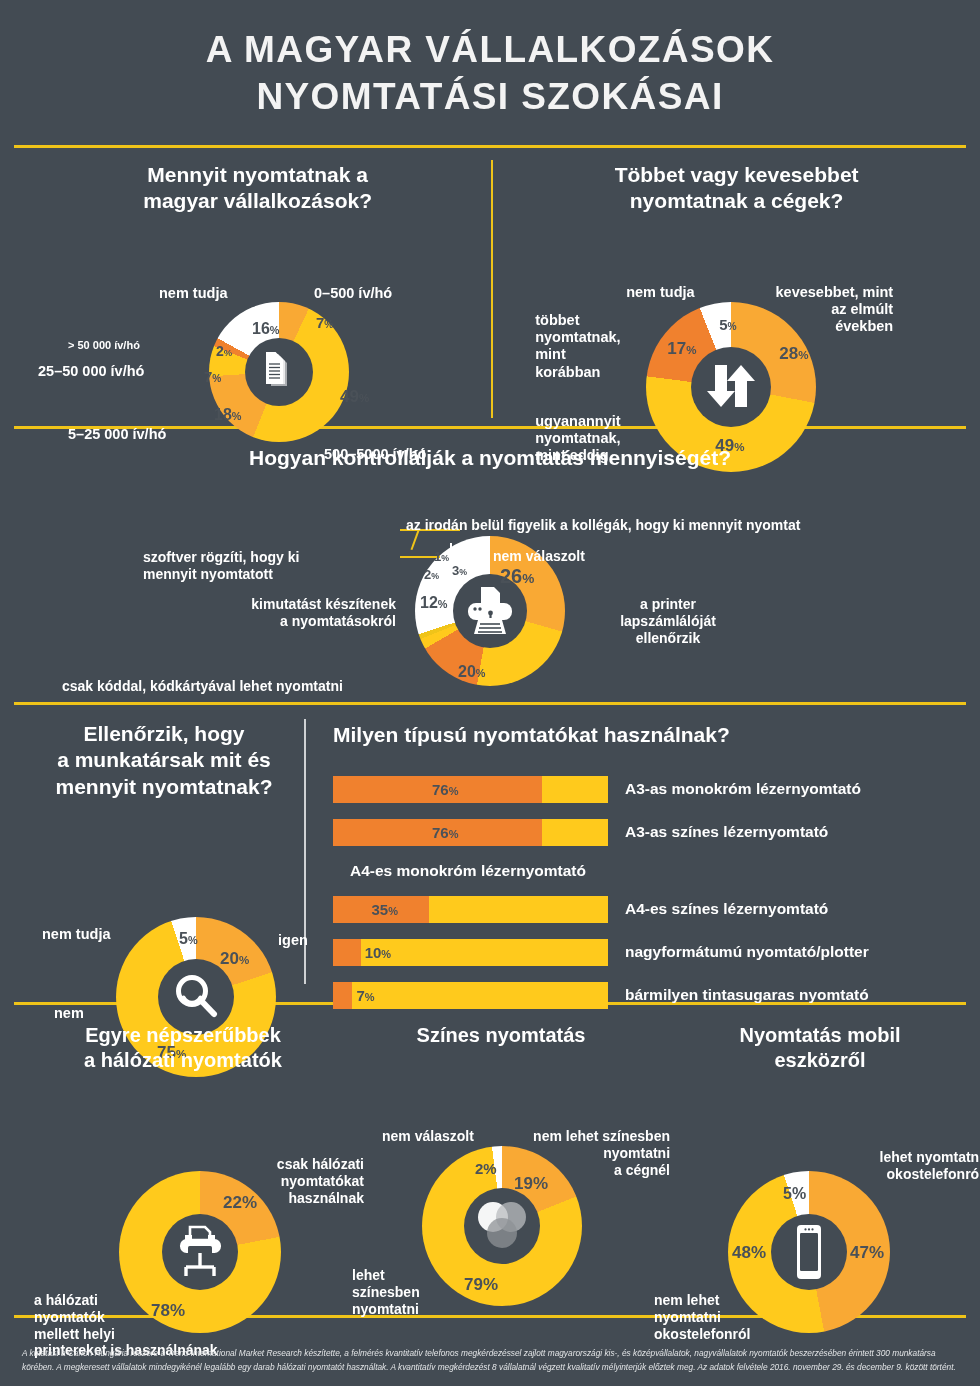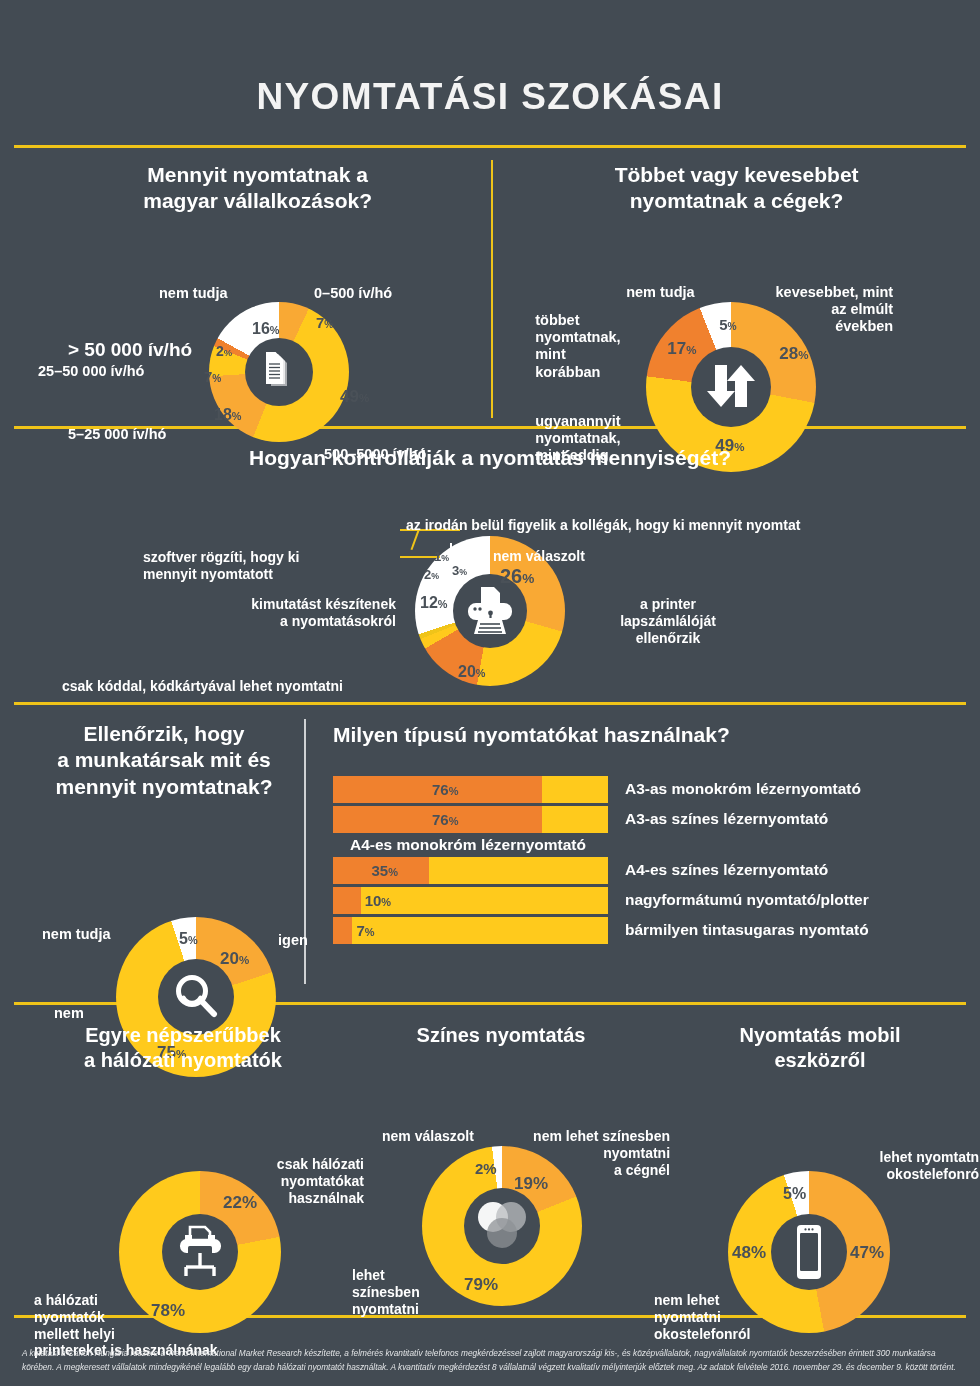--- a/index.html
+++ b/index.html
@@ -45,21 +45,21 @@
     position: absolute; color: #4a5158; font-weight: 700;
     white-space: nowrap; line-height: 1;
   }
   .pct .u { font-size: 0.68em; }
   .lbl {
     position: absolute; color: #ffffff; font-weight: 700;
     line-height: 1.2; white-space: pre-line;
   }
 
   
-  .bars { display: flex; flex-direction: column; gap: 3px; }
+  .bars { display: flex; flex-direction: column; gap: 16px; }
   .bar-row { display: flex; align-items: center; }
   .bar-track {
     position: relative; height: 27px; width: 275px;
     background: #ffca1c; display: block;
   }
   .bar-fill { position: absolute; left: 0; top: 0; bottom: 0; background: #f0812e; }
   .bar-val {
     position: absolute; top: 50%; transform: translateY(-50%);
     color: #4a5158; font-weight: 700; font-size: 15px; line-height: 1;
   }
@@ -81,21 +81,21 @@
   .leader { position: absolute; background: #f0c419; }
   .leader-w { position: absolute; background: #ffffff; }
 </style>
 </head>
 <body>
 
 <div class="page">
 
   <div class="header">
     <h1>
-      <br>
+      <span>A MAGYAR VÁLLALKOZÁSOK</span><br>
       <span>NYOMTATÁSI SZOKÁSAI</span>
     </h1>
   </div>
 
   <div class="rule" style="margin-top:24px"></div>
 
   <div class="row" style="height:278px">
 
     <div class="sec" style="width:478px;position:relative">
       <div class="sec-title" style="padding-top:14px">
@@ -133,21 +133,21 @@
 
         <div class="pct" style="left:292px;top:100px;font-size:15px"><span>7</span><span class="u">%</span></div>
         <div class="pct" style="left:316px;top:173px;font-size:17px"><span>49</span><span class="u">%</span></div>
         <div class="pct" style="left:190px;top:192px;font-size:16px"><span>18</span><span class="u">%</span></div>
         <div class="pct" style="left:180px;top:154px;font-size:15px"><span>7</span><span class="u">%</span></div>
         <div class="pct" style="left:192px;top:129px;font-size:14px"><span>2</span><span class="u">%</span></div>
         <div class="pct" style="left:228px;top:106px;font-size:16px"><span>16</span><span class="u">%</span></div>
 
         <div class="lbl" style="left:135px;top:70px;font-size:14.5px">nem tudja</div>
         <div class="lbl" style="left:290px;top:70px;font-size:14.5px">0–500 ív/hó</div>
-        <div class="lbl" style="left:44px;top:124px;font-size:19px">&gt; 50 000 ív/hó</div>
+        <div class="lbl" style="left:44px;top:124px;font-size:11px">&gt; 50 000 ív/hó</div>
         <div class="lbl" style="left:14px;top:148px;font-size:14.5px">25–50 000 ív/hó</div>
         <div class="lbl" style="left:44px;top:211px;font-size:14.5px">5–25 000 ív/hó</div>
         <div class="lbl" style="left:300px;top:231px;font-size:14.5px">500–5000 ív/hó</div>
       </div>
     </div>
 
     <div class="vrule" style="height:258px;margin-top:12px"></div>
 
     <div class="sec" style="width:498px;position:relative">
       <div class="sec-title" style="padding-top:14px">

